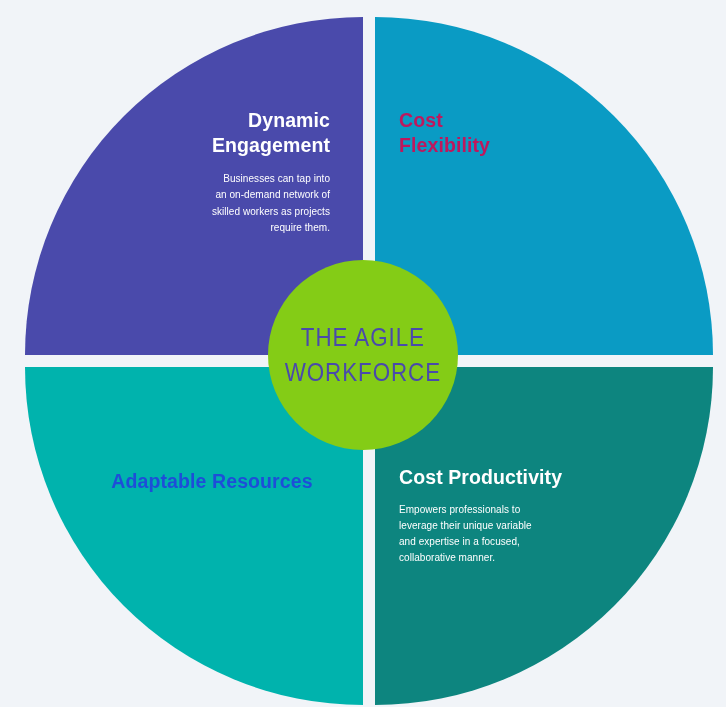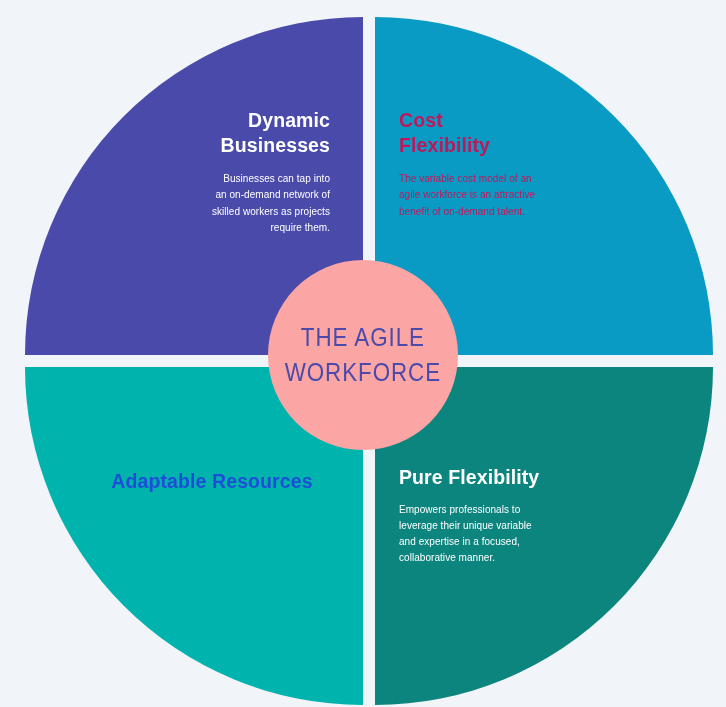--- a/index.html
+++ b/index.html
@@ -124,45 +124,42 @@
   <div class="quadrant q-bl">
     <div class="fill" style="background: rgb(0, 179, 173);"></div>
   </div>
 
   <div class="quadrant q-br">
     <div class="fill" style="background: rgb(13, 133, 127);"></div>
   </div>
 
   <div class="qtext t-tl" style="color: rgb(255, 255, 255); text-align: right;">
     <p class="heading">Dynamic
-Businesses</p>
+Engagement</p>
     <p class="body">Businesses can tap into
 an on-demand network of
 skilled workers as projects
 require them.</p>
   </div>
 
   <div class="qtext t-tr" style="color: #be185d; text-align: left;">
     <p class="heading">Cost
 Flexibility</p>
-    <p class="body">The variable cost model of an
-agile workforce is an attractive
-benefit of on-demand talent.</p>
   </div>
 
   <div class="qtext t-bl" style="color: #1d4ed8; text-align: center;">
     <p class="heading">Adaptable Resources</p>
   </div>
 
   <div class="qtext t-br" style="color: rgb(255, 255, 255); text-align: left;">
-    <p class="heading">Pure Flexibility</p>
+    <p class="heading">Cost Productivity</p>
     <p class="body">Empowers professionals to
 leverage their unique variable
 and expertise in a focused,
 collaborative manner.</p>
   </div>
 
-  <div id="center-medallion" style="background: #fca5a5;">
+  <div id="center-medallion" style="background: #84cc16;">
     <p id="center-title" style="color: rgb(74, 74, 171);">THE AGILE
 WORKFORCE</p>
   </div>
 
 </div>
 
 </body></html>

